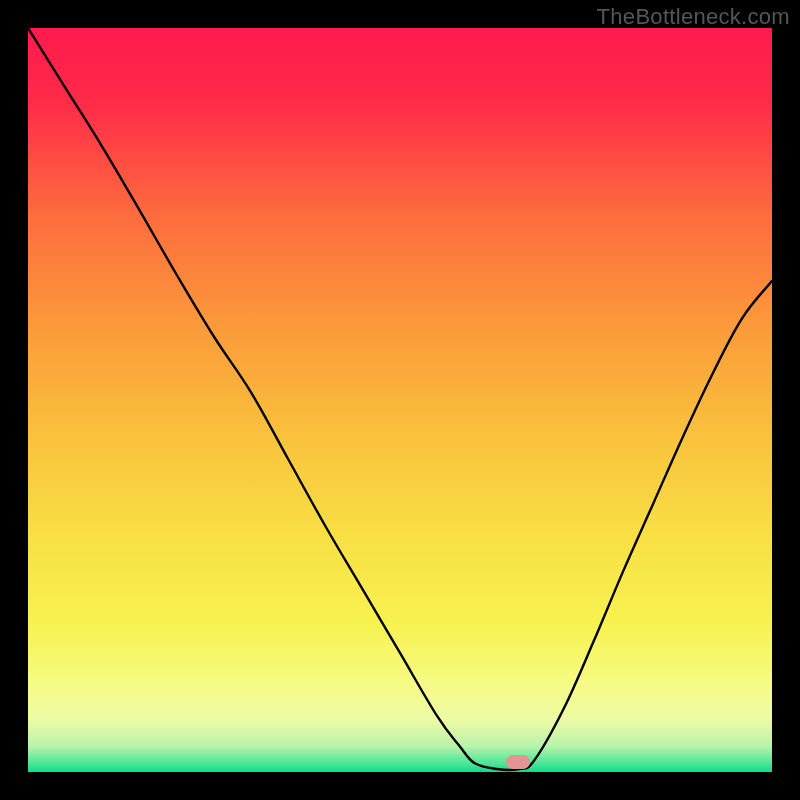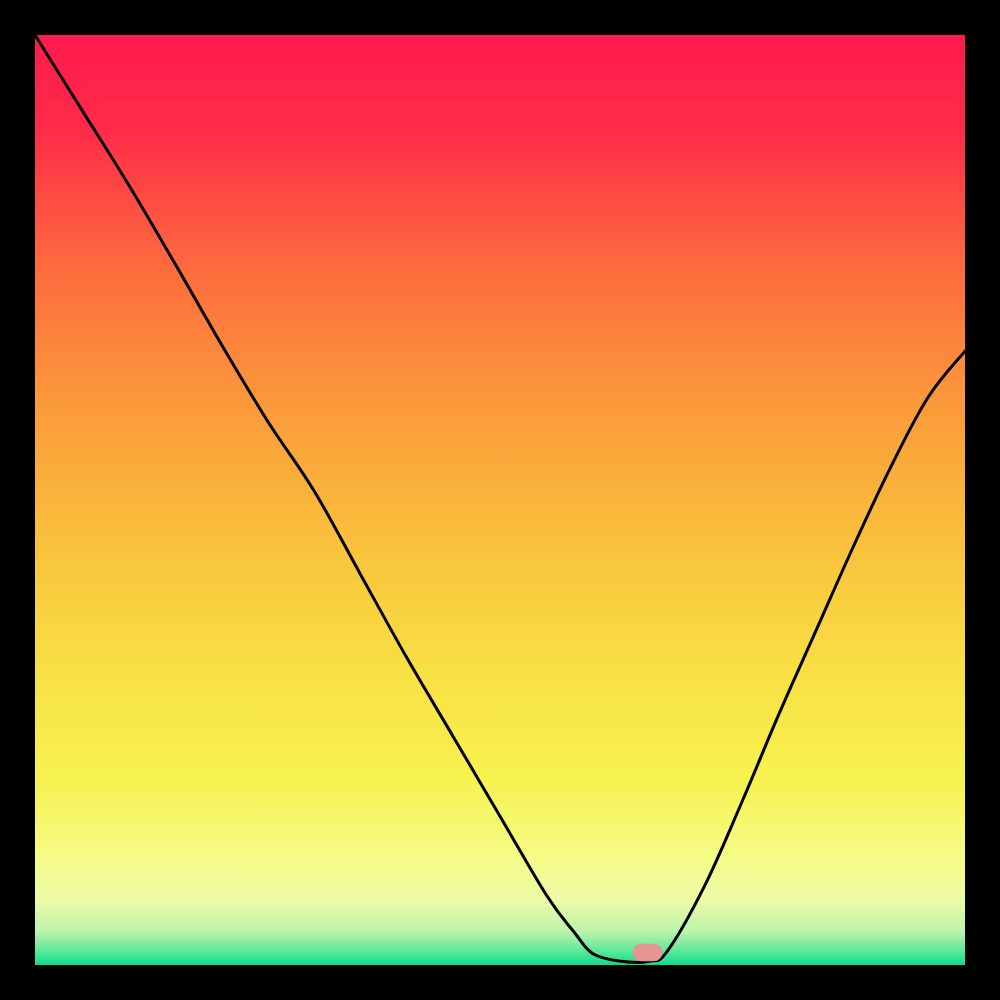--- a/index.html
+++ b/index.html
@@ -50,20 +50,21 @@
     border-radius: 7px;
     background: #e39493;
     transform: translate(-50%, -50%);
     z-index: 5;
   }
 </style>
 </head>
 <body>
 
 <div class="frame">
+  <div class="watermark">TheBottleneck.com</div>
   <div class="plot" id="plot" style="left: 28px; top: 28px; width: 744px; height: 744px;">
     <svg class="gradient" id="grad-svg" preserveAspectRatio="none" viewBox="0 0 744 744" width="744" height="744">
   <defs>
     <linearGradient id="bg" x1="0" y1="0" x2="0" y2="1">
       <stop offset="0.00%" stop-color="#ff1a4d"></stop>
             <stop offset="10.00%" stop-color="#ff2b48"></stop>
             <stop offset="25.00%" stop-color="#fd6b3e"></stop>
             <stop offset="40.00%" stop-color="#fb9a3a"></stop>
             <stop offset="55.00%" stop-color="#f9c23c"></stop>
             <stop offset="68.00%" stop-color="#f8df44"></stop>

